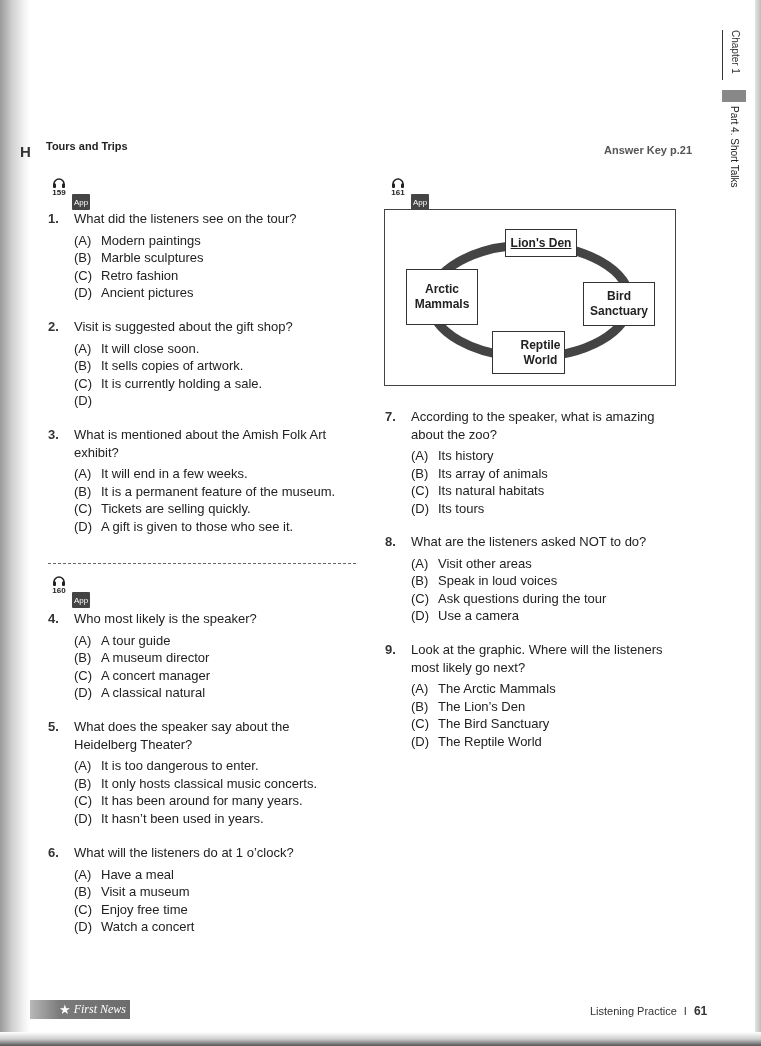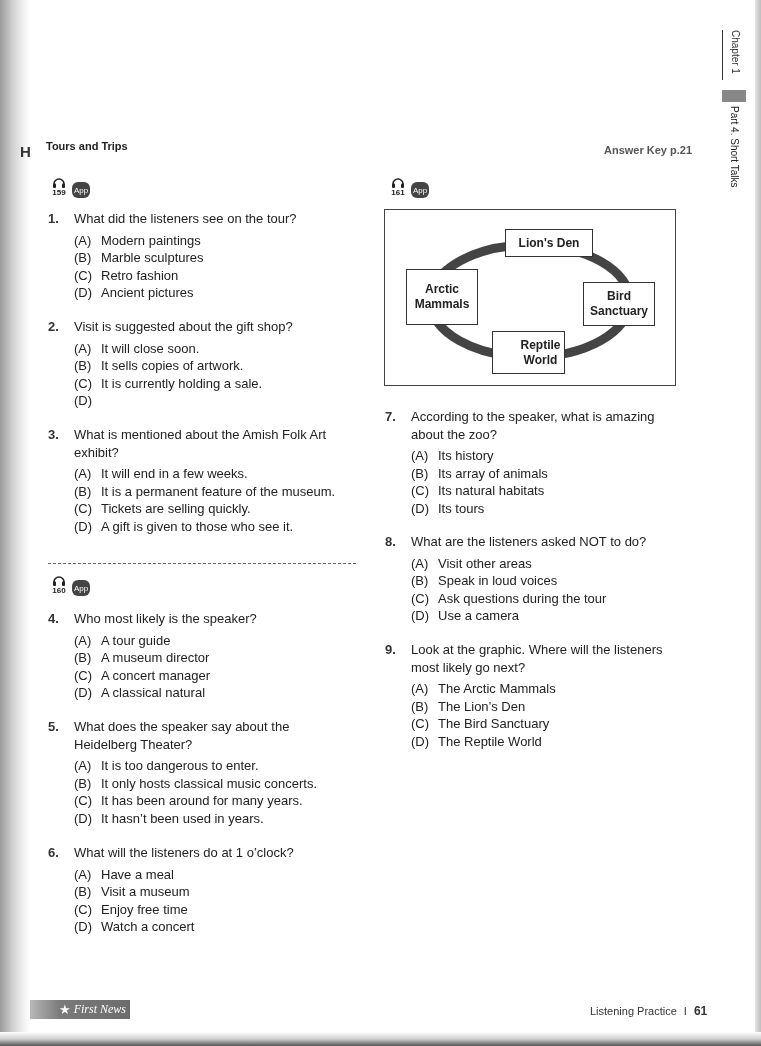--- a/index.html
+++ b/index.html
@@ -47,22 +47,22 @@
     .answer-key {
       position: absolute; left: 604px; top: 144px; font-size: 11px; font-weight: bold; color: #555;
     }
     .audio {
       position: absolute; display: flex; align-items: flex-start; gap: 4px;
     }
     .audio .hp { display: flex; flex-direction: column; align-items: center; width: 18px; }
     .audio .hp svg { width: 12px; height: 10px; }
     .audio .num { font-size: 8px; font-weight: bold; color: #222; line-height: 9px; }
     .app-badge {
-      width: 18px; height: 16px; background: #444; color: #fff; border-radius: 6px;
-      font-size: 8px; display: flex; align-items: center; justify-content: center; margin-top: 4px;
+      width: 18px; height: 16px; background: #444; color: #fff; border-radius: 1px;
+      font-size: 8px; display: flex; align-items: center; justify-content: center; margin-top: 16px;
     }
     .q {
       position: absolute; font-size: 13px; line-height: 17.5px; color: #222;
     }
     .q .qrow { display: flex; }
     .q .qnum { width: 26px; font-weight: bold; color: #333; flex: none; }
     .q .qtext { flex: 1; }
     .q .opts { margin-left: 26px; margin-top: 4px; }
     .q .opt { display: flex; }
     .q .olabel { width: 27px; flex: none; }
@@ -293,21 +293,21 @@
     </svg>
     <span class="num">161</span>
   </div>
   <div class="app-badge">App</div>
 </div>
 
 <div class="diagram">
   <svg class="ring" width="292" height="177">
     <ellipse cx="145" cy="91" rx="100" ry="56" fill="none" stroke="#444" stroke-width="9"></ellipse>
   </svg>
-  <div class="dbox" style="left:120px; top:19px; width:88px; height:28px;">
+  <div class="dbox" style="left:120px; top:19px; width:72px; height:28px;text-decoration:underline;">
     <span>Lion's Den</span>
   </div>
   <div class="dbox" style="left:21px; top:59px; width:72px; height:56px; flex-direction:column;">
     <span>Arctic</span>
     <span>Mammals</span>
   </div>
   <div class="dbox" style="left:198px; top:72px; width:72px; height:44px; flex-direction:column;">
     <span>Bird</span>
     <span>Sanctuary</span>
   </div>

